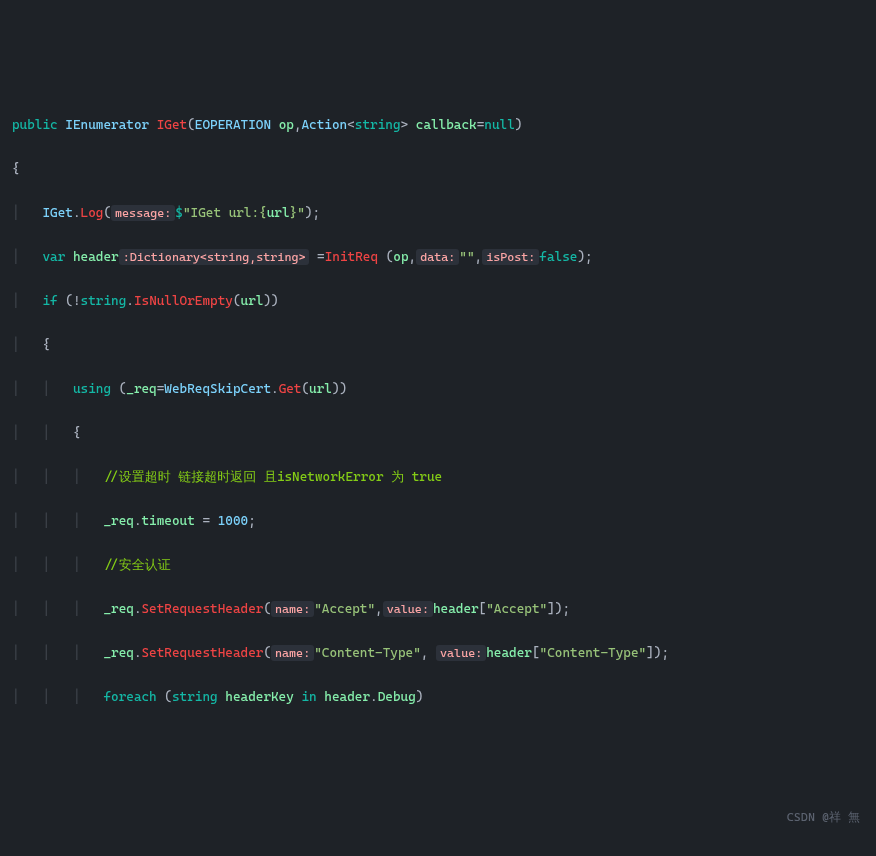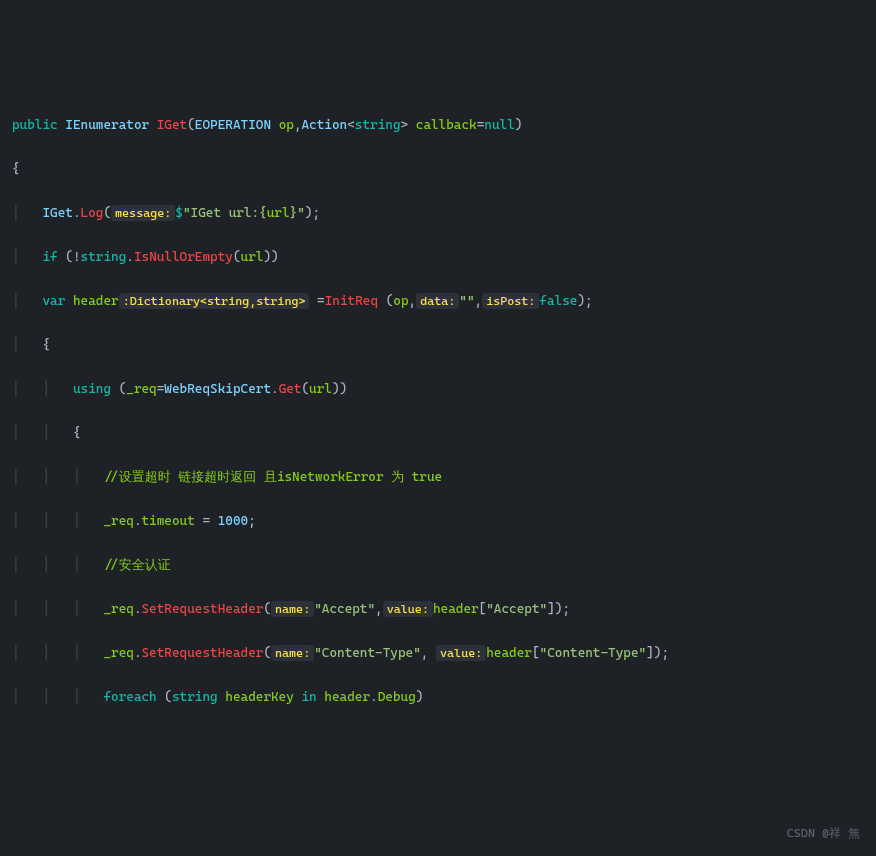--- a/index.html
+++ b/index.html
@@ -14,48 +14,48 @@
       height: 856px;
       position: relative;
       white-space: pre;
     }
     .line { display: block; }
     .k-blue { color: #14b8a6; margin-top: 12px; }
     .k-orange { color: #7dd3fc; margin-top: 24px; }
     .k-green { color: #98c379; }
     .k-teal { color: #ef4444; }
     .k-gray { color: #84cc16; }
-    .k-white { color: #84cc16; margin-top: 48px; }
+    .k-white { color: #86efac; margin-top: 48px; }
     .hint {
-      color: #fde047;
+      color: #fca5a5;
       background: #2c313a;
       padding: 1px 4px;
       border-radius: 3px;
       font-size: 12px;
     }
     .guide { color: #3b4048; }
     .watermark {
       position: absolute;
-      bottom: 12px;
+      bottom: 28px;
       right: 16px;
       color: #5c6370;
       font-size: 12px;
     }
   </style>
 </head>
 <body>
 
 
 
 <div>
 <span class="line"><span class="k-blue">public</span> <span class="k-orange">IEnumerator</span> <span class="k-teal">IGet</span>(<span class="k-orange">EOPERATION</span> <span class="k-white">op</span>,<span class="k-orange">Action</span>&lt;<span class="k-blue">string</span>&gt; <span class="k-white">callback</span>=<span class="k-blue">null</span>)</span>
 <span class="line"><span>{</span></span>
 <span class="line"><span class="guide">│   </span><span class="k-orange">IGet</span>.<span class="k-teal">Log</span>(<span class="hint">message:</span><span class="k-blue">$</span><span class="k-green">"IGet url:{</span><span class="k-white">url</span><span class="k-green">}"</span>);</span>
+<span class="line"><span class="guide">│   </span><span class="k-blue">var</span> <span class="k-white">header</span><span class="hint">:Dictionary&lt;string,string&gt;</span> =<span class="k-teal">InitReq</span> (<span class="k-white">op</span>,<span class="hint">data:</span><span class="k-green">""</span>,<span class="hint">isPost:</span><span class="k-blue">false</span>);</span>
 <span class="line"><span class="guide">│   </span><span class="k-blue">if</span> (<span>!</span><span class="k-blue">string</span>.<span class="k-teal">IsNullOrEmpty</span>(<span class="k-white">url</span>))</span>
-<span class="line"><span class="guide">│   </span><span class="k-blue">var</span> <span class="k-white">header</span><span class="hint">:Dictionary&lt;string,string&gt;</span> =<span class="k-teal">InitReq</span> (<span class="k-white">op</span>,<span class="hint">data:</span><span class="k-green">""</span>,<span class="hint">isPost:</span><span class="k-blue">false</span>);</span>
 <span class="line"><span class="guide">│   </span><span>{</span></span>
 <span class="line"><span class="guide">│   │   </span><span class="k-blue">using</span> (<span class="k-white">_req</span>=<span class="k-orange">WebReqSkipCert</span>.<span class="k-teal">Get</span>(<span class="k-white">url</span>))</span>
 <span class="line"><span class="guide">│   │   </span><span>{</span></span>
 <span class="line"><span class="guide">│   │   │   </span><span class="k-gray">//设置超时 链接超时返回 且isNetworkError 为 true</span></span>
 <span class="line"><span class="guide">│   │   │   </span><span class="k-white">_req</span>.<span class="k-white">timeout</span> = <span class="k-orange">1000</span>;</span>
 <span class="line"><span class="guide">│   │   │   </span><span class="k-gray">//安全认证</span></span>
 <span class="line"><span class="guide">│   │   │   </span><span class="k-white">_req</span>.<span class="k-teal">SetRequestHeader</span>(<span class="hint">name:</span><span class="k-green">"Accept"</span>,<span class="hint">value:</span><span class="k-white">header</span>[<span class="k-green">"Accept"</span>]);</span>
 <span class="line"><span class="guide">│   │   │   </span><span class="k-white">_req</span>.<span class="k-teal">SetRequestHeader</span>(<span class="hint">name:</span><span class="k-green">"Content-Type"</span>, <span class="hint">value:</span><span class="k-white">header</span>[<span class="k-green">"Content-Type"</span>]);</span>
 <span class="line"><span class="guide">│   │   │   </span><span class="k-blue">foreach</span> (<span class="k-blue">string</span> <span class="k-white">headerKey</span> <span class="k-blue">in</span> <span class="k-white">header</span>.<span class="k-white">Debug</span>)</span>
 

